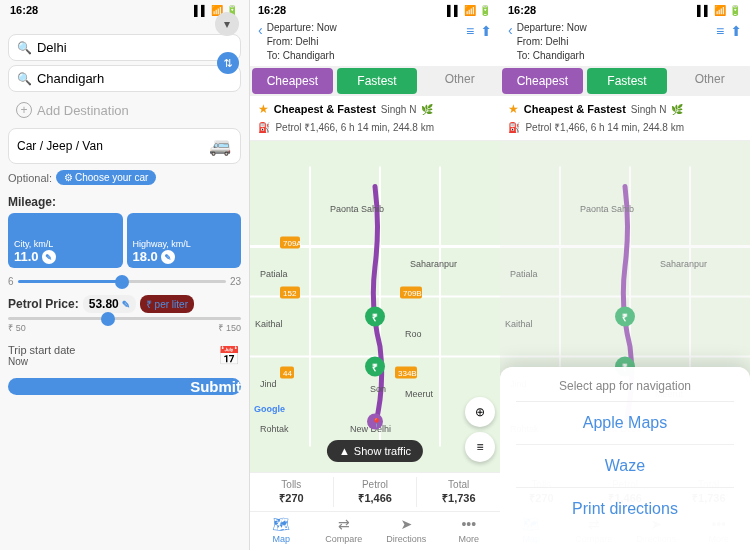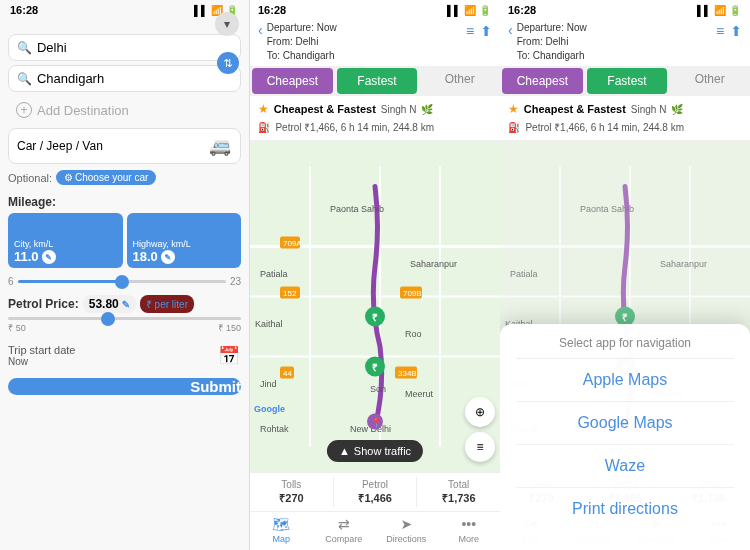--- a/index.html
+++ b/index.html
@@ -742,18 +742,17 @@
       </div>
       <div class="nav-item">
         <span class="nav-icon">•••</span>
         <span>More</span>
       </div>
     </div>
 
     <div class="modal-overlay">
       <div class="modal-title">Select app for navigation</div>
       <div class="modal-option">Apple Maps</div>
-      <div class="modal-option">Google Maps</div>
       <div class="modal-option">Waze</div>
       <div class="modal-option">Print directions</div>
     </div>
   </div>
 </div>
 
 </body></html>

